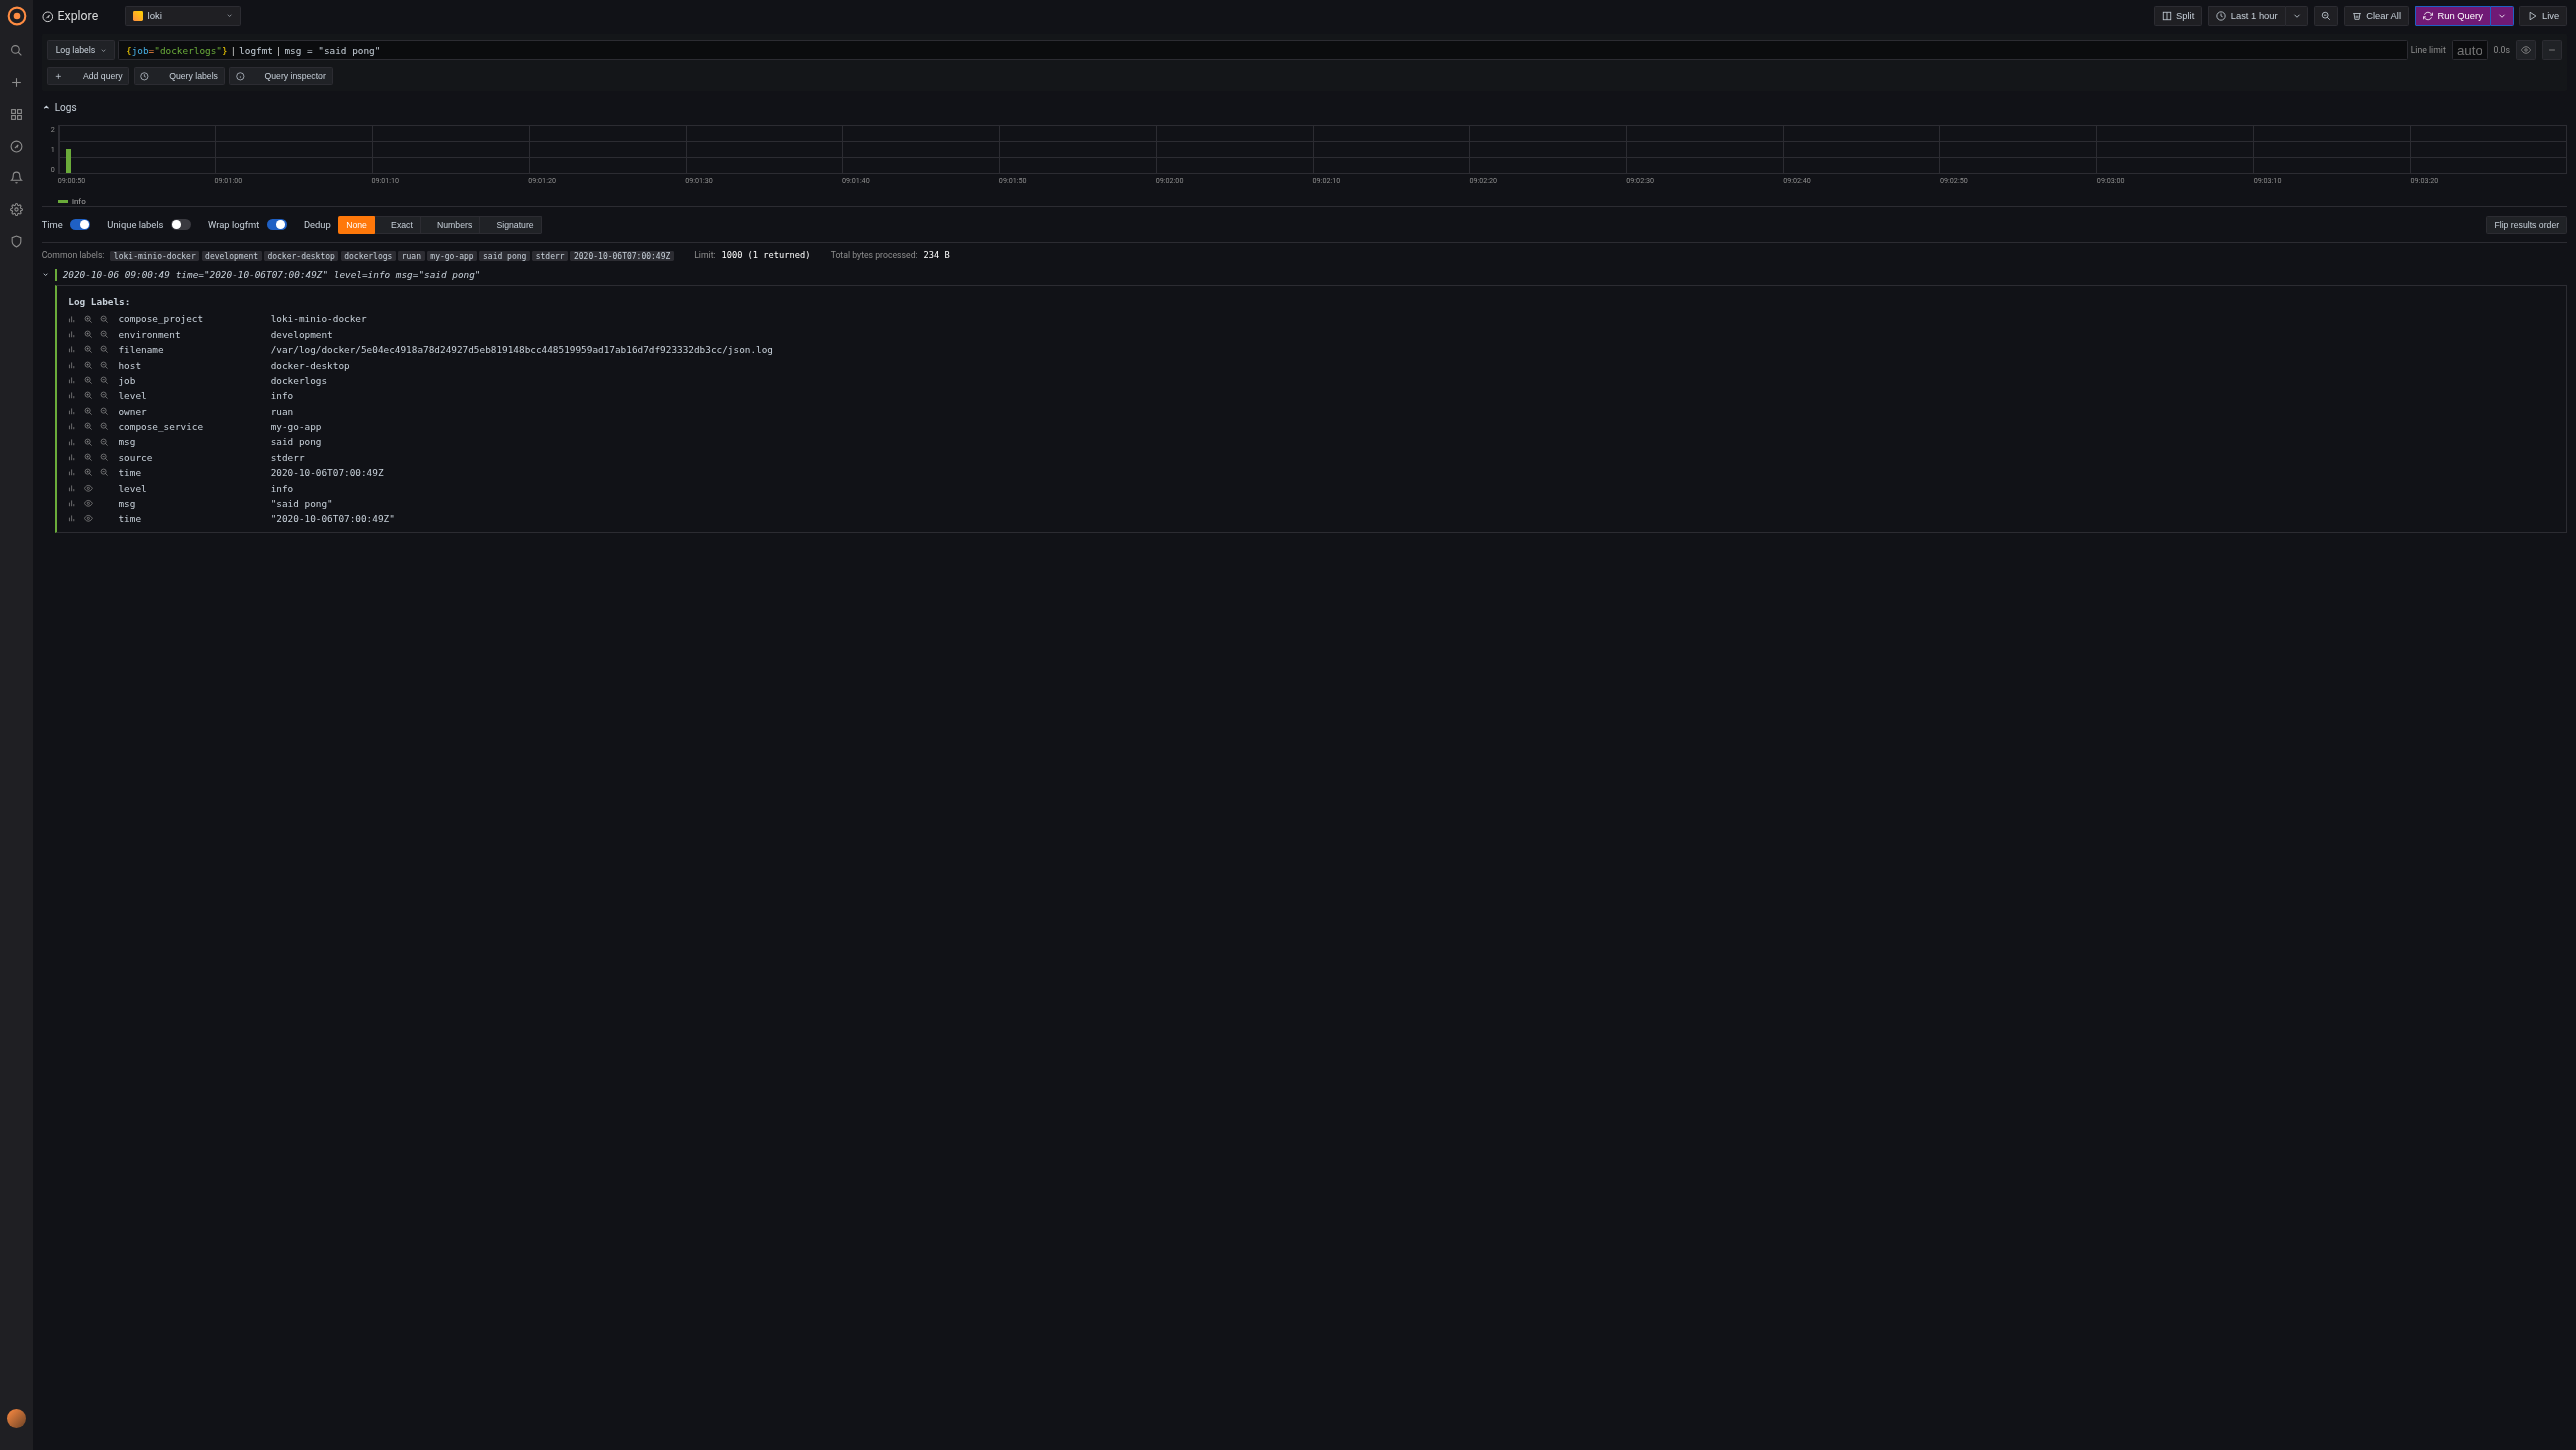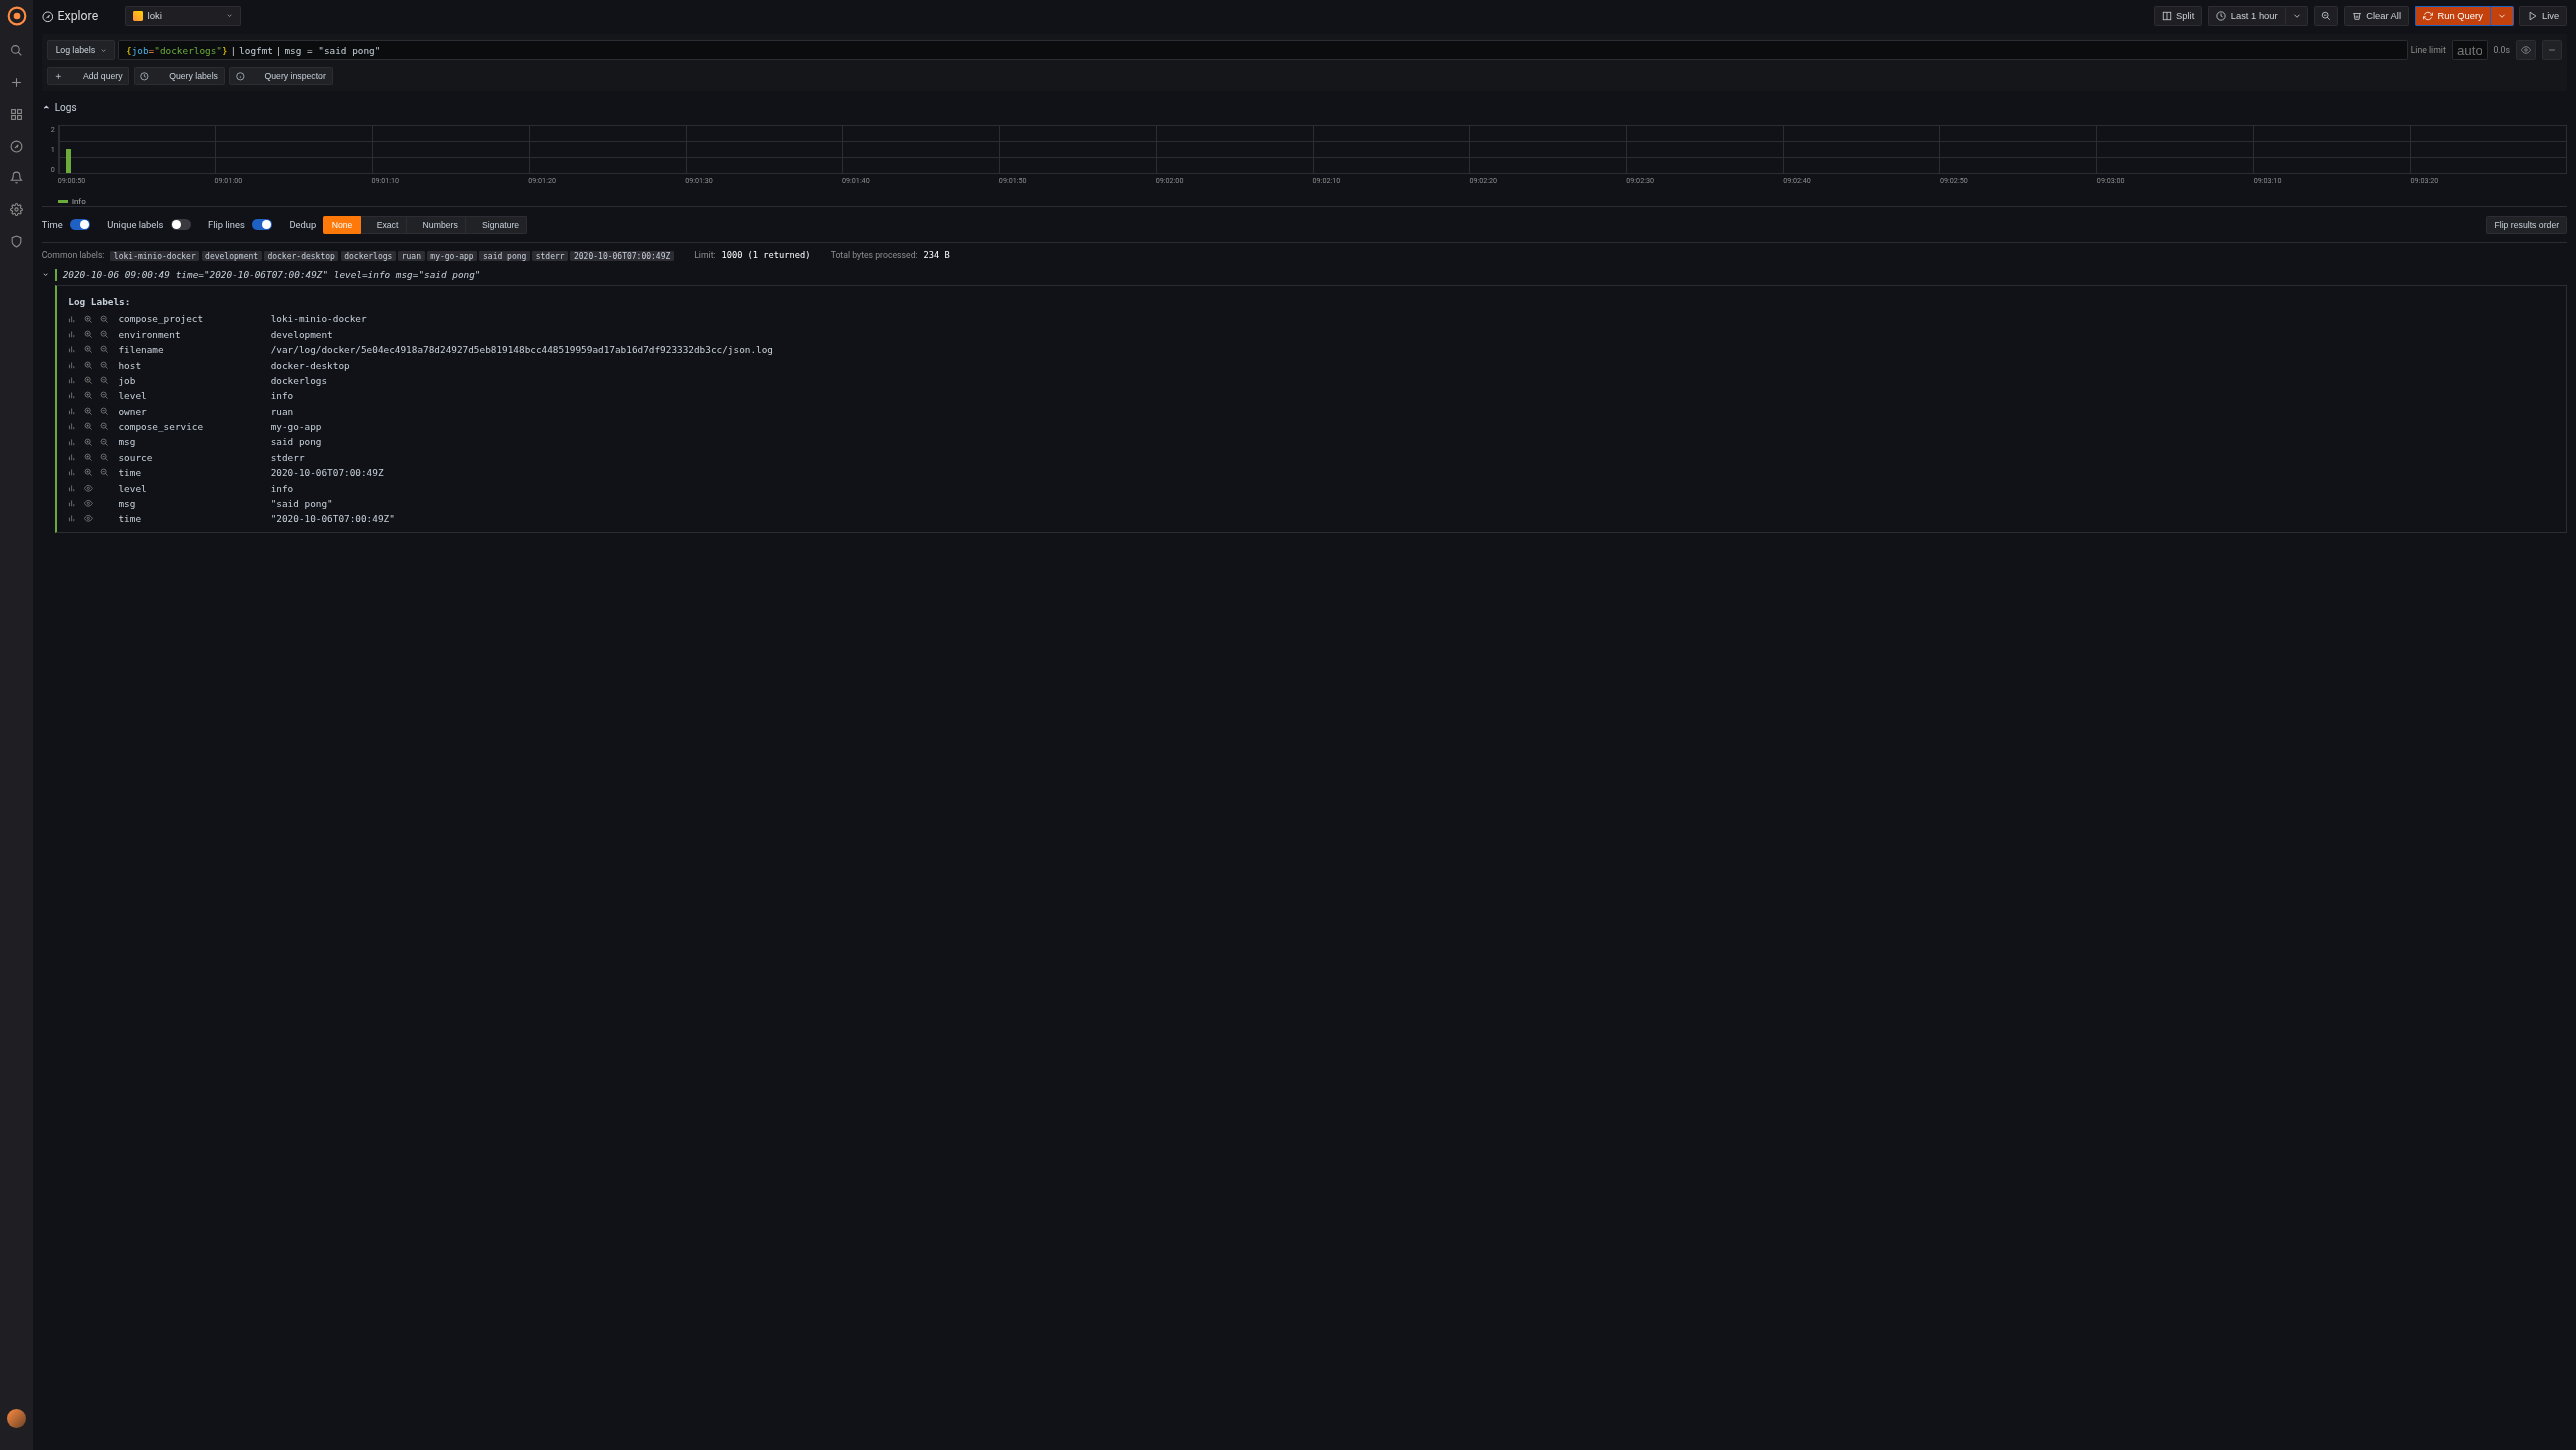--- a/index.html
+++ b/index.html
@@ -95,21 +95,21 @@
       border-radius: 1.4px;
       padding: 0 7.2px;
       height: 20px;
       color: #c7d0d9;
       cursor: pointer;
       font-size: 9.4px;
     }
     .btn svg { width: 10px; height: 10px; }
     .btn-icon { padding: 0 5.8px; }
     .btn-primary {
-      background: #c2410c;
+      background: #701a75;
       border-color: #1f60c4;
       color: #fff;
     }
     .btn-group { display: flex; }
     .btn-group .btn:not(:last-child) { border-right: none; border-radius: 1.4px 0 0 1.4px; }
     .btn-group .btn:last-child { border-radius: 0 1.4px 1.4px 0; }
     
     
     .query-panel {
       margin: 2.9px 8.7px;
@@ -654,21 +654,21 @@
     <div class="options-row">
       <div class="option-group">
         <span>Time</span>
         <div class="toggle on"></div>
       </div>
       <div class="option-group">
         <span>Unique labels</span>
         <div class="toggle off"></div>
       </div>
       <div class="option-group">
-        <span>Flip lines</span>
+        <span>Wrap logfmt</span>
         <div class="toggle on"></div>
       </div>
       <div class="option-group">
         <span>Dedup</span>
         <div class="dedup-group" id="dedup-group">
             <button class="dedup-btn active">None</button>
             <button class="dedup-btn">Exact</button>
             <button class="dedup-btn">Numbers</button>
             <button class="dedup-btn">Signature</button>
           </div>

